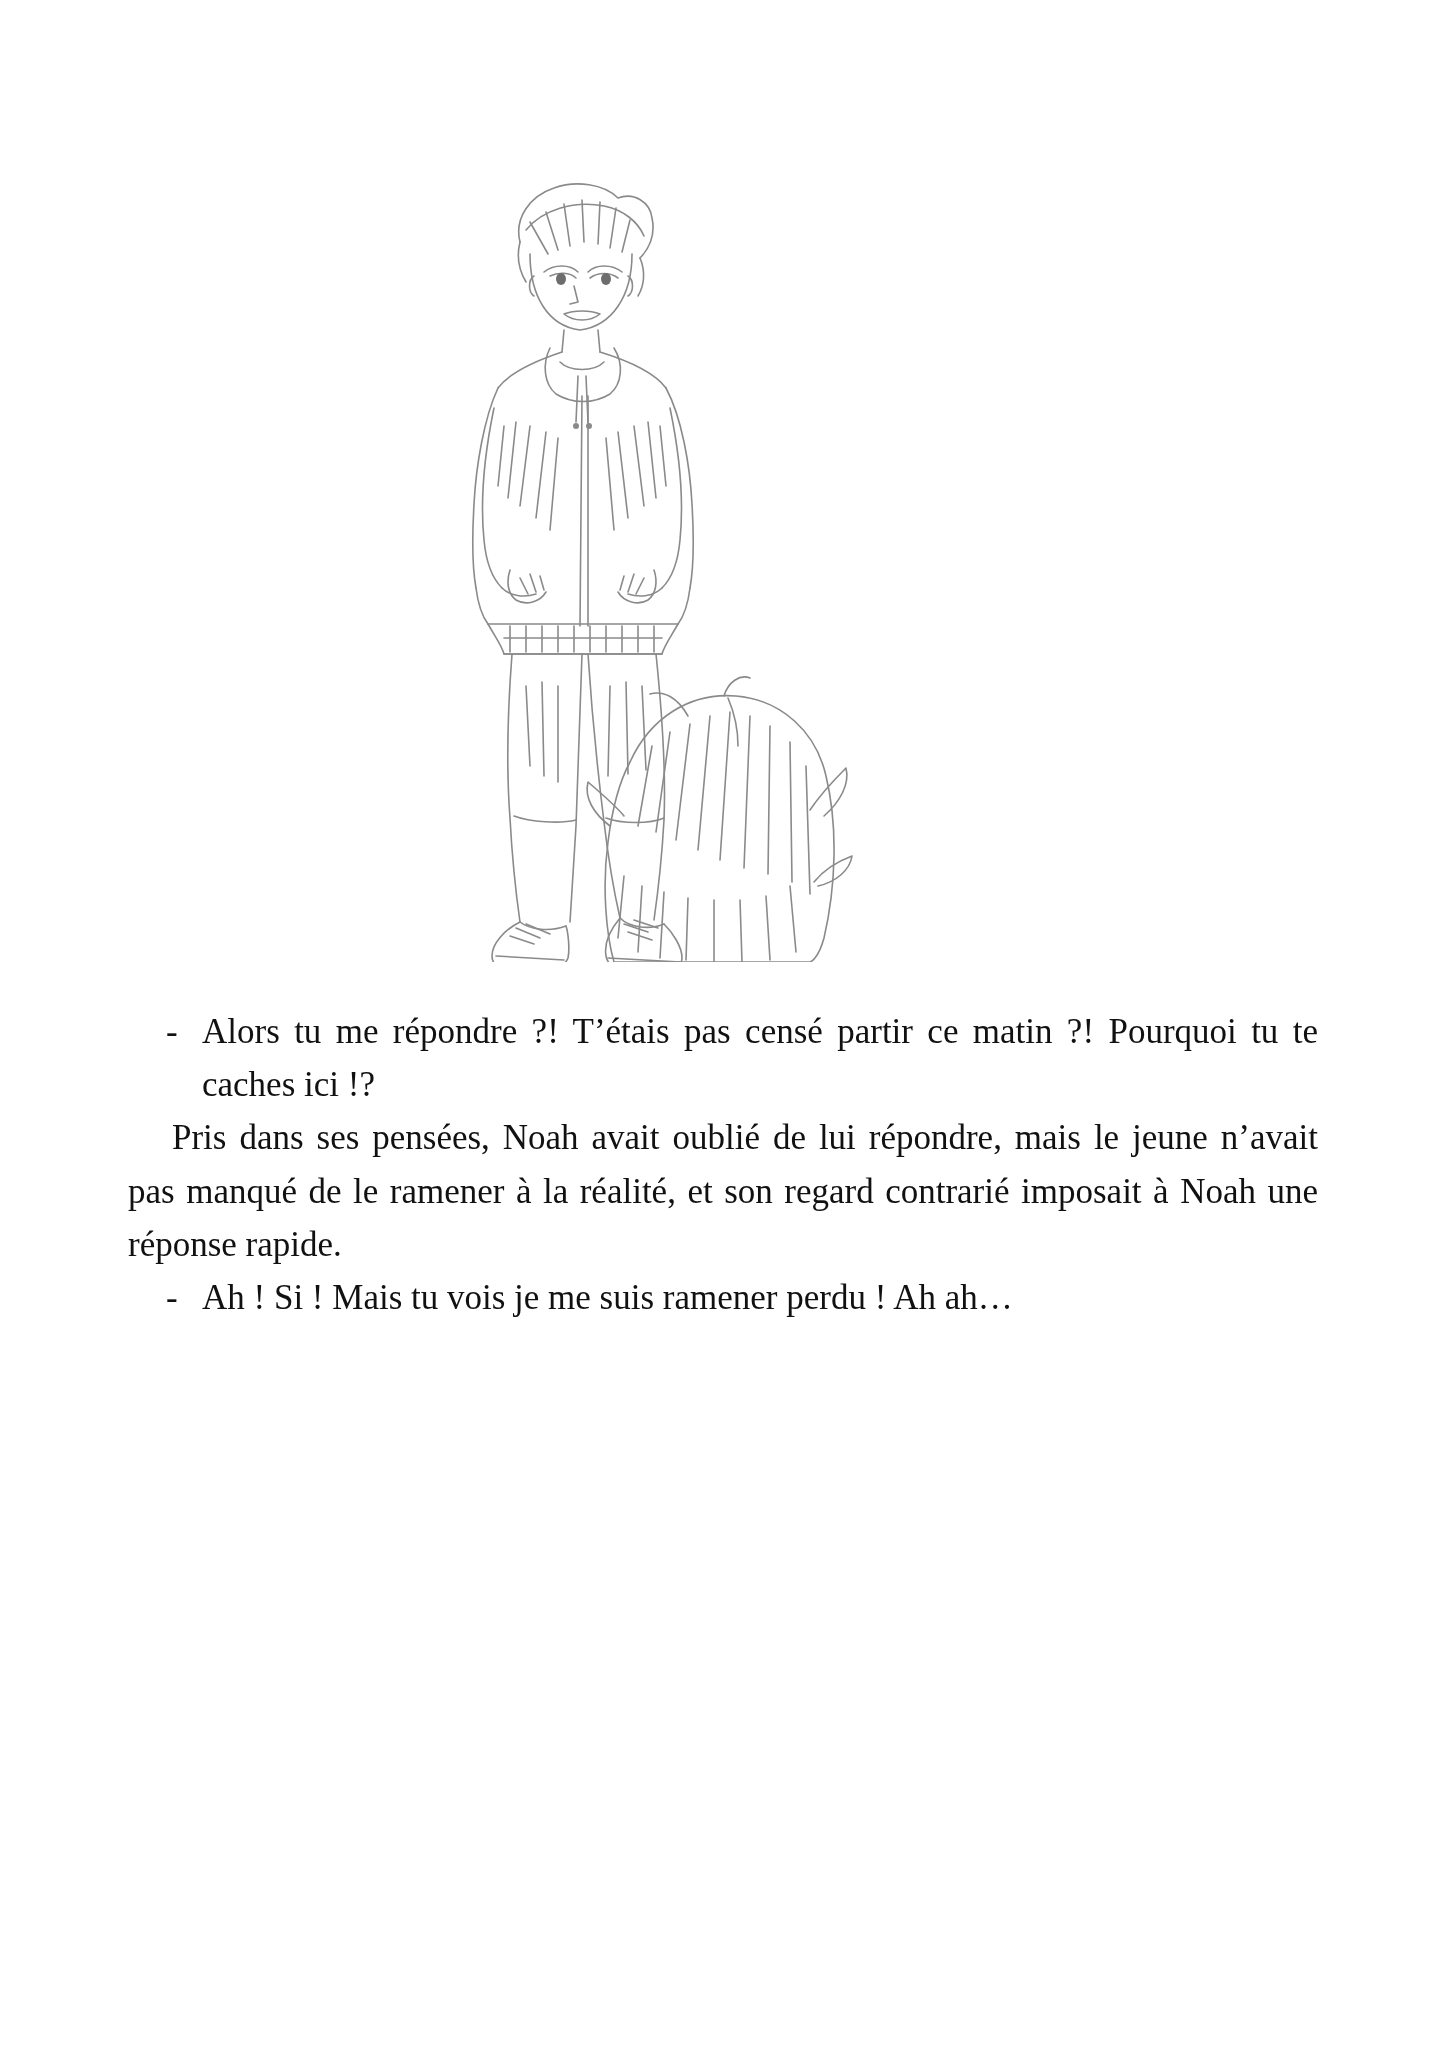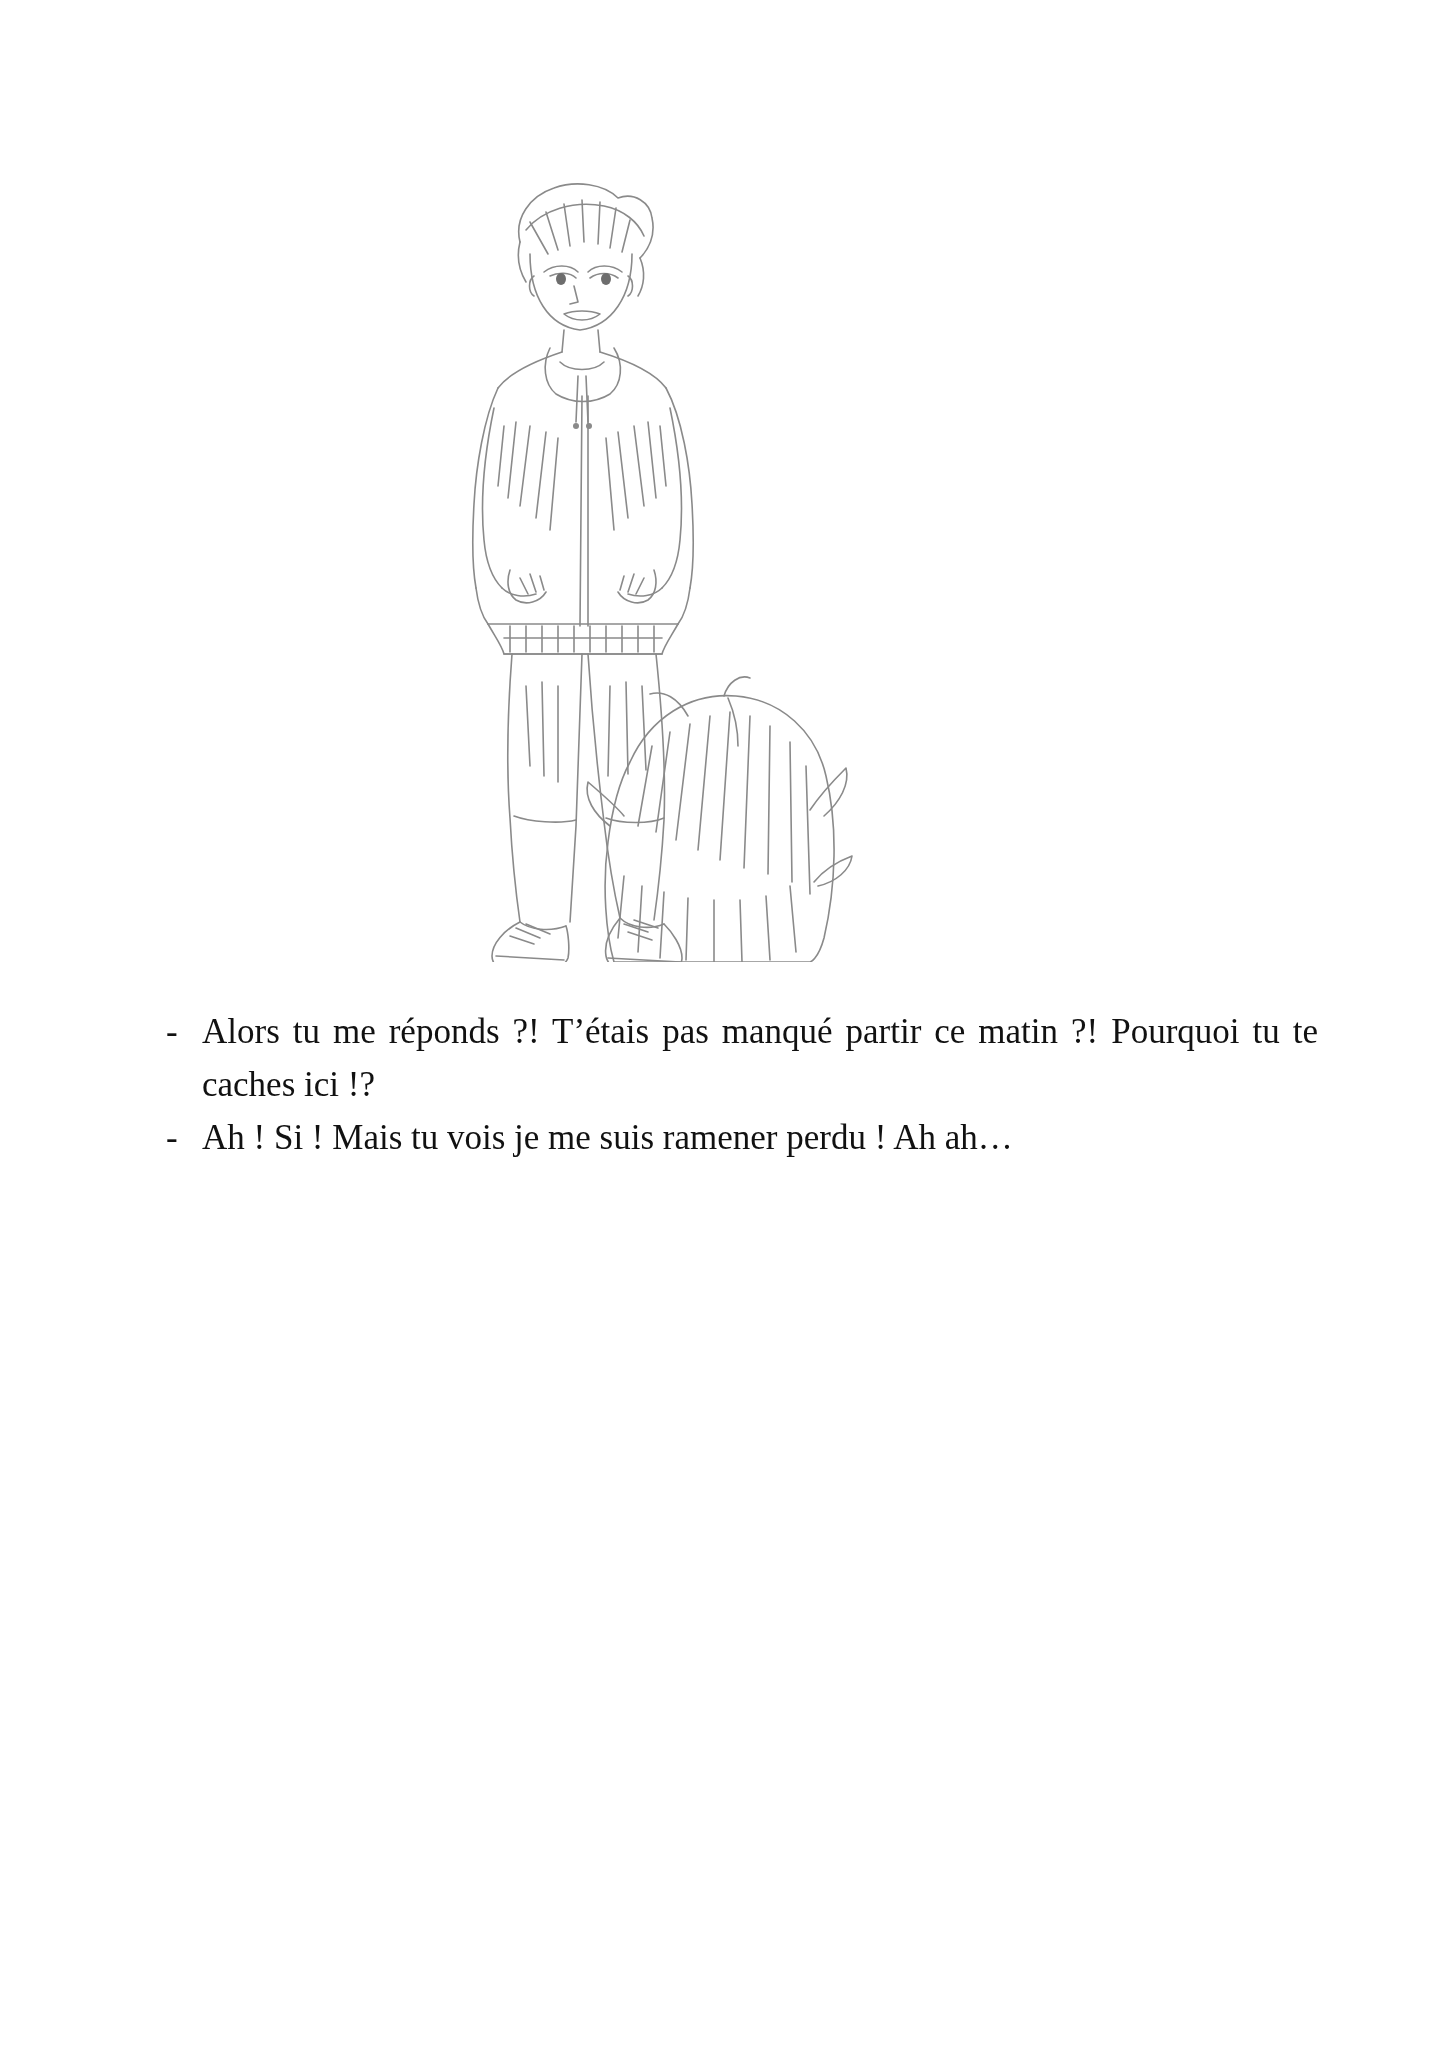--- a/index.html
+++ b/index.html
@@ -164,23 +164,24 @@
         <path d="M366 750 L360 812 M384 760 L380 826 M406 766 L402 832 M430 772 L428 834 M456 774 L456 836 M482 774 L484 836 M508 770 L512 834 M532 760 L538 826"></path>
         <path d="M470 572 C476 586 480 604 480 620"></path>
       </g>
     </svg>
   </div>
 
   <div class="body-text">
 
     <p class="para dialogue">
       <span class="dash">-</span>
-      <span class="dtext">Alors tu me réponds ?! T’étais pas manqué partir ce matin ?! Pourquoi tu te caches ici !?</span>
+      <span class="dtext">Alors tu me répondre ?! T’étais pas censé partir ce matin ?! Pourquoi tu te caches ici !?</span>
     </p>
 
+    <p class="para narration">Pris dans ses pensées, Noah avait oublié de lui répondre, mais le jeune n’avait pas manqué de le ramener à la réalité, et son regard contrarié imposait à Noah une réponse rapide.</p>
 
     <p class="para dialogue nojustify">
       <span class="dash">-</span>
       <span class="dtext">Ah ! Si ! Mais tu vois je me suis ramener perdu ! Ah ah…</span>
     </p>
 
   </div>
 </div>
 
 </body></html>

